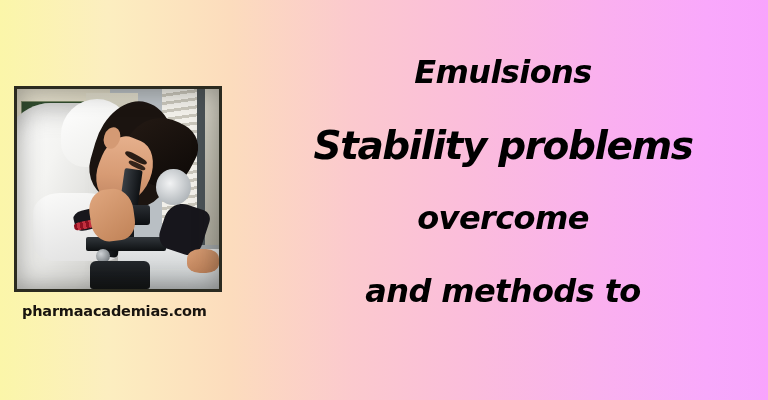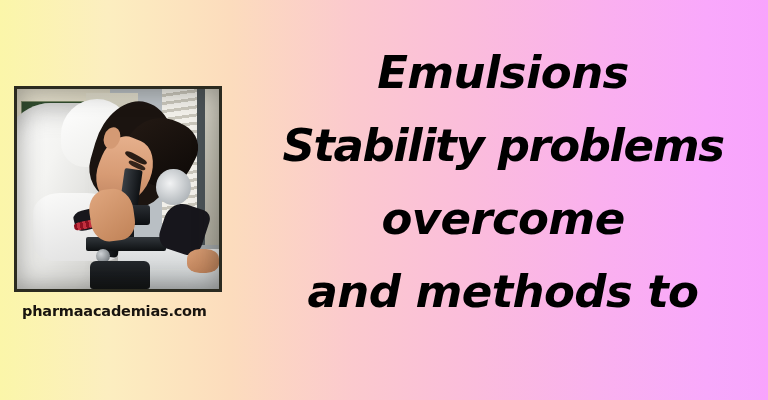--- a/index.html
+++ b/index.html
@@ -317,29 +317,29 @@
     height: 330px;
     display: flex;
     flex-direction: column;
     align-items: center;
     justify-content: flex-start;
   }
   .headline-line {
     font-family: "DejaVu Sans", sans-serif;
     font-weight: 700;
     font-style: italic;
-    font-size: 45px;
+    font-size: 32px;
     line-height: 73px;
     color: #000000;
     letter-spacing: -0.6px;
     white-space: nowrap;
     text-align: center;
   }
   .headline-line.long {
-    font-size: 45px;
+    font-size: 39px;
     letter-spacing: -1.4px;
   }
 </style>
 </head>
 <body>
 
 <div id="banner">
 
   <div id="left-col">
 

